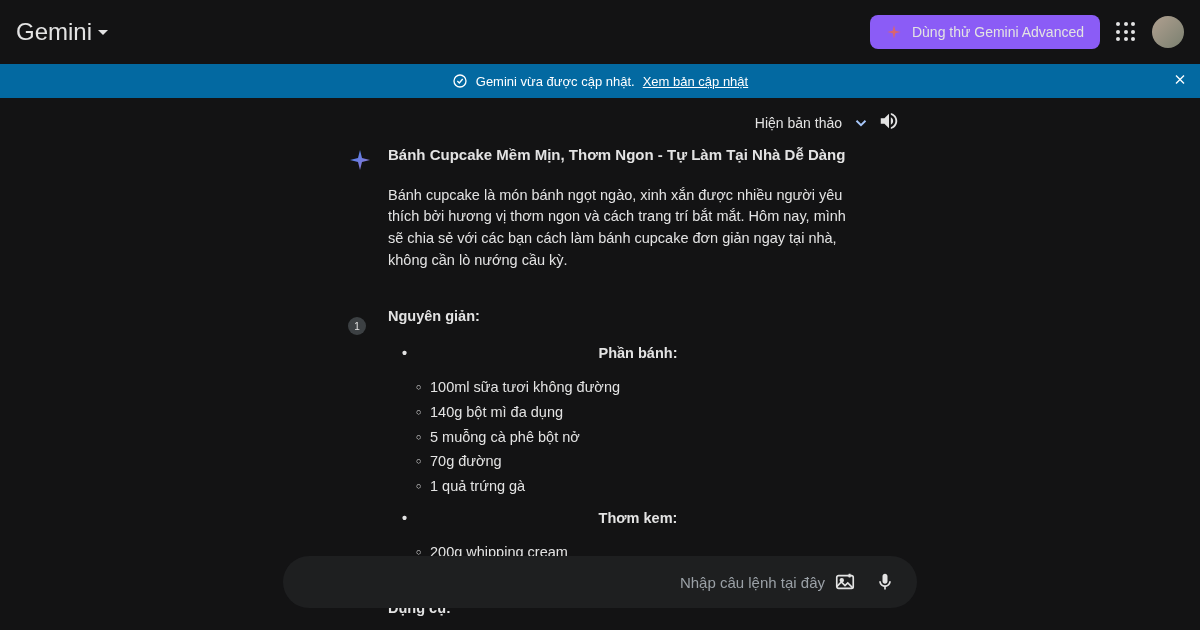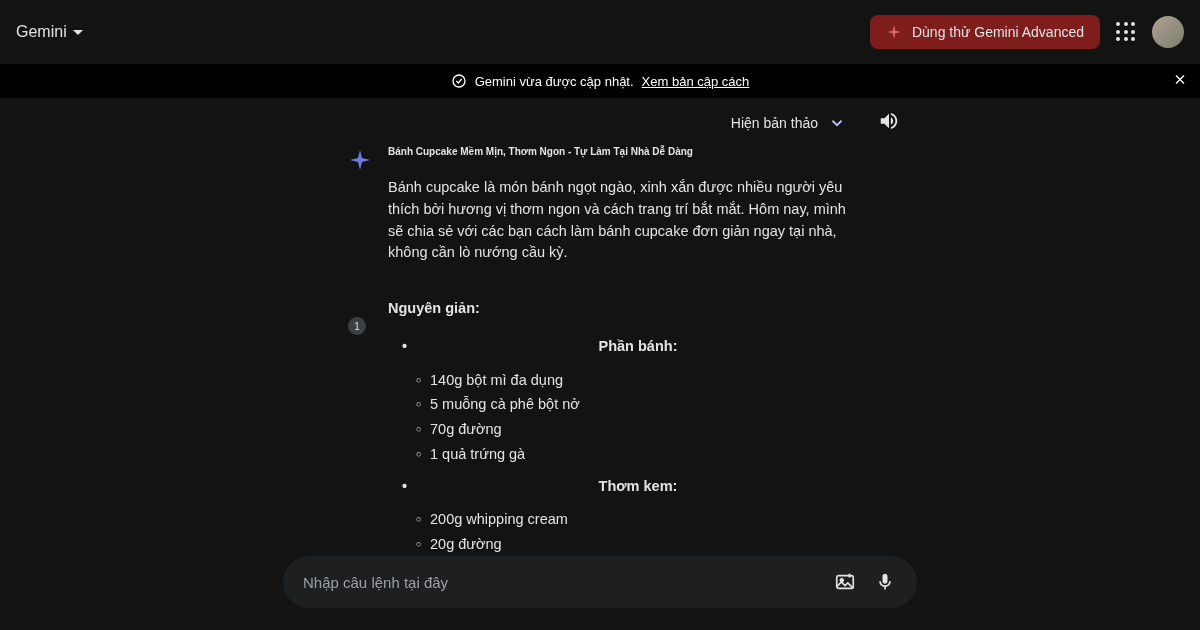--- a/index.html
+++ b/index.html
@@ -16,39 +16,39 @@
   height: 64px;
   display: flex;
   align-items: center;
   justify-content: space-between;
   padding: 0 16px;
 }
 .brand {
   display: flex;
   align-items: center;
   gap: 6px;
-  font-size: 16px;
+  font-size: 24px;
   font-weight: 400;
   color: #e3e3e3;
   cursor: pointer;
 }
 .brand-caret {
   width: 0;
   height: 0;
   border-left: 5px solid transparent;
   border-right: 5px solid transparent;
   border-top: 5px solid #e3e3e3;
 }
 .header-right {
   display: flex;
   align-items: center;
   gap: 14px;
 }
 .advanced-btn {
-  background: #7f1d1d;
+  background: #8b5cf6;
   border-radius: 8px;
   padding: 9px 16px;
   display: flex;
   align-items: center;
   gap: 10px;
   cursor: pointer;
   font-size: 14px;
   color: #e3e3e3;
 }
 .sparkle-red {
@@ -74,21 +74,21 @@
 }
 .avatar {
   width: 32px;
   height: 32px;
   border-radius: 50%;
   background: linear-gradient(135deg, #b0a090 0%, #7a8070 100%);
   cursor: pointer;
 }
 .banner {
   height: 34px;
-  background: #000000;
+  background: #0369a1;
   display: flex;
   align-items: center;
   justify-content: center;
   gap: 8px;
   position: relative;
   font-size: 13px;
   color: #fff;
 }
 .banner-check {
   width: 16px;
@@ -108,21 +108,21 @@
   transform: translateY(-50%);
   cursor: pointer;
   color: #fff;
   font-size: 18px;
   line-height: 1;
 }
 .toolbar {
   display: flex;
   justify-content: flex-end;
   align-items: center;
-  gap: 32px;
+  gap: 8px;
   padding: 12px 300px 8px 0;
 }
 .draft-btn {
   display: flex;
   align-items: center;
   gap: 10px;
   font-size: 14px;
   color: #e3e3e3;
   cursor: pointer;
 }
@@ -146,21 +146,21 @@
   height: 24px;
 }
 .response {
   margin-left: 40px;
   padding-right: 40px;
   font-size: 14.5px;
   line-height: 1.5;
   color: #e3e3e3;
 }
 .response h2 {
-  font-size: 10px;
+  font-size: 15px;
   font-weight: 700;
   margin-bottom: 18px;
   color: #e3e3e3;
 }
 .response p {
   margin-bottom: 34px;
 }
 .response .section-title {
   font-weight: 700;
   margin-bottom: 16px;
@@ -231,20 +231,21 @@
   align-items: center;
   padding: 0 12px 0 20px;
 }
 .input-bar input {
   flex: 1;
   background: transparent;
   border: none;
   outline: none;
   color: #e3e3e3;
   font-size: 15px;
+  text-align: right;
 }
 .input-bar input::placeholder {
   color: #9aa0a6;
 }
 .input-icon {
   width: 40px;
   height: 40px;
   display: flex;
   align-items: center;
   justify-content: center;
@@ -283,21 +284,21 @@
 </div>
 
 <div class="banner">
   <span class="banner-check">
     <svg viewBox="0 0 24 24" width="16" height="16" fill="none" stroke="#fff" stroke-width="2">
         <circle cx="12" cy="12" r="9"></circle>
         <path d="M8 12l3 3 5-6"></path>
       </svg>
   </span>
   <span>Gemini vừa được cập nhật.</span>
-  <span class="banner-link">Xem bản cập cách</span>
+  <span class="banner-link">Xem bản cập nhật</span>
   <span class="banner-close">
     <svg viewBox="0 0 24 24" width="16" height="16" fill="none" stroke="#fff" stroke-width="2">
         <path d="M6 6l12 12M18 6L6 18"></path>
       </svg>
   </span>
 </div>
 
 <div class="toolbar">
   <div class="draft-btn">
     <span>Hiện bản thảo</span>
@@ -327,20 +328,21 @@
 
   <div class="response">
     <h2>Bánh Cupcake Mềm Mịn, Thơm Ngon - Tự Làm Tại Nhà Dễ Dàng</h2>
     <p>Bánh cupcake là món bánh ngọt ngào, xinh xắn được nhiều người yêu thích bởi hương vị thơm ngon và cách trang trí bắt mắt. Hôm nay, mình sẽ chia sẻ với các bạn cách làm bánh cupcake đơn giản ngay tại nhà, không cần lò nướng cầu kỳ.</p>
     <div class="section-title">Nguyên giản:</div>
 
     <ul class="bullets">
       <li class="bold-item">Phần bánh:</li>
     </ul>
     <ul class="sub">
+      <li>100ml sữa tươi không đường</li>
       <li>140g bột mì đa dụng</li>
       <li>5 muỗng cà phê bột nở</li>
       <li>70g đường</li>
       <li>1 quả trứng gà</li>
     </ul>
     <ul class="bullets">
       <li class="bold-item">Thơm kem:</li>
     </ul>
     <ul class="sub">
       <li>200g whipping cream</li>

